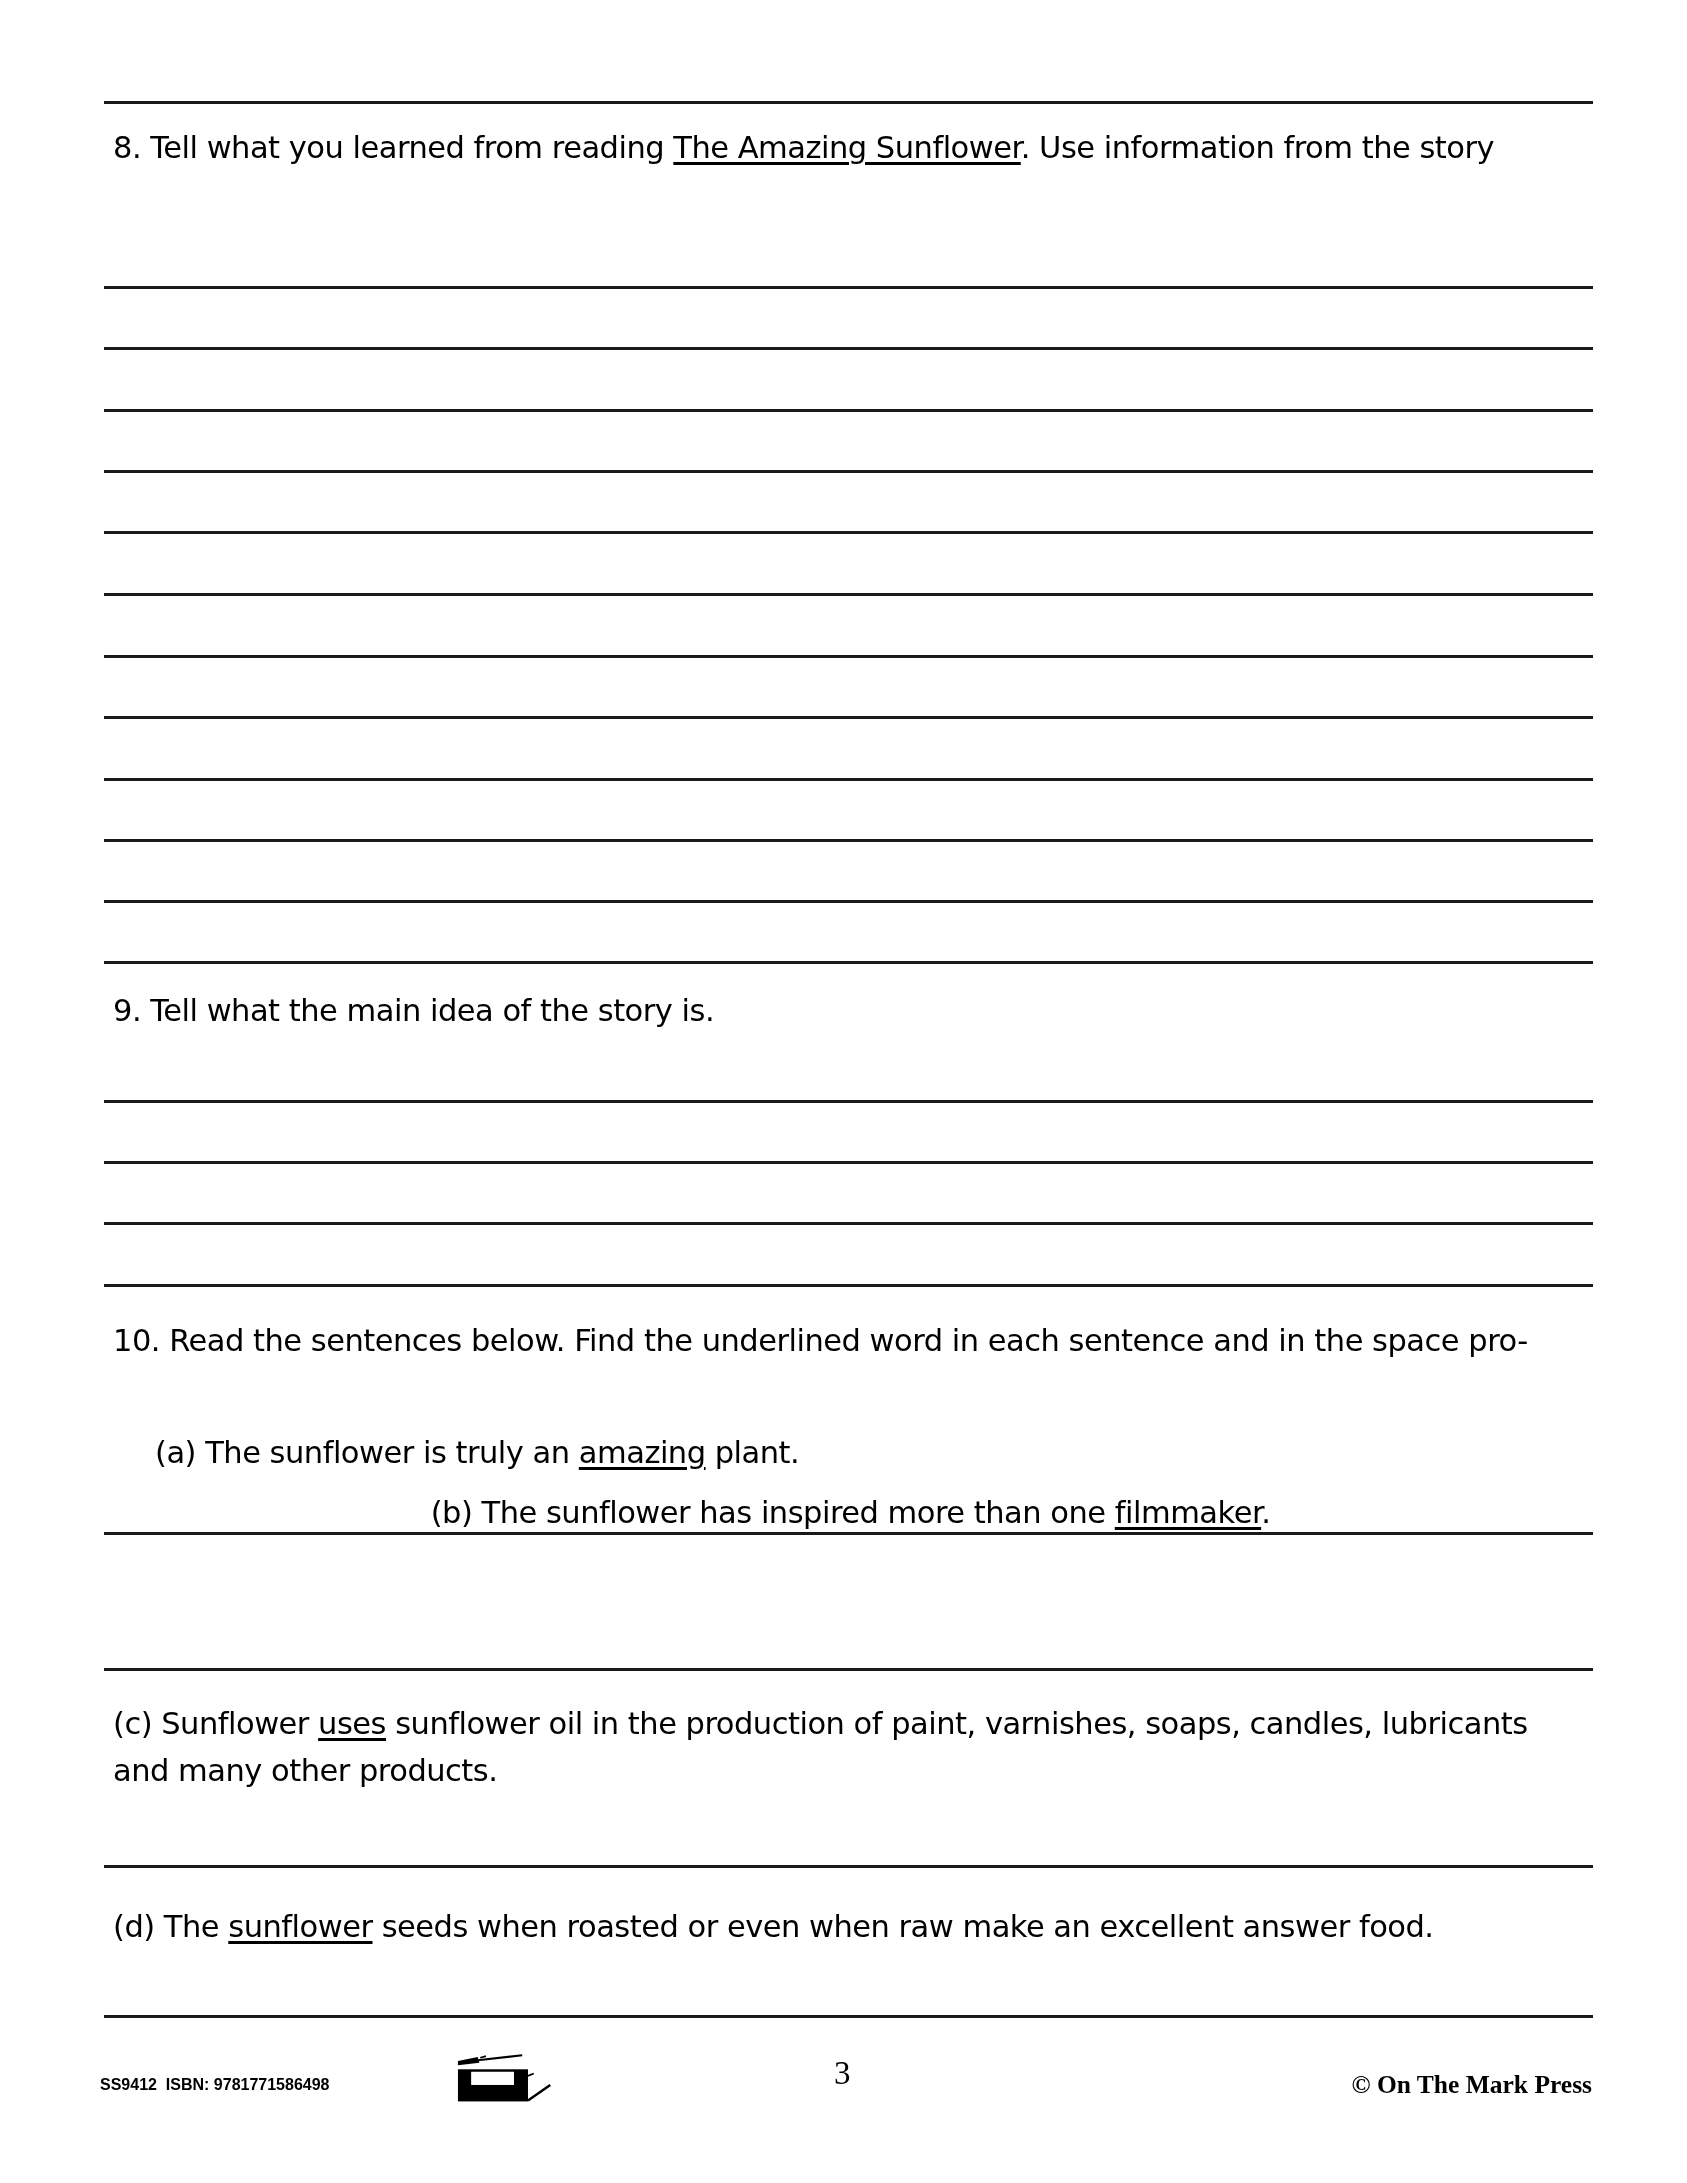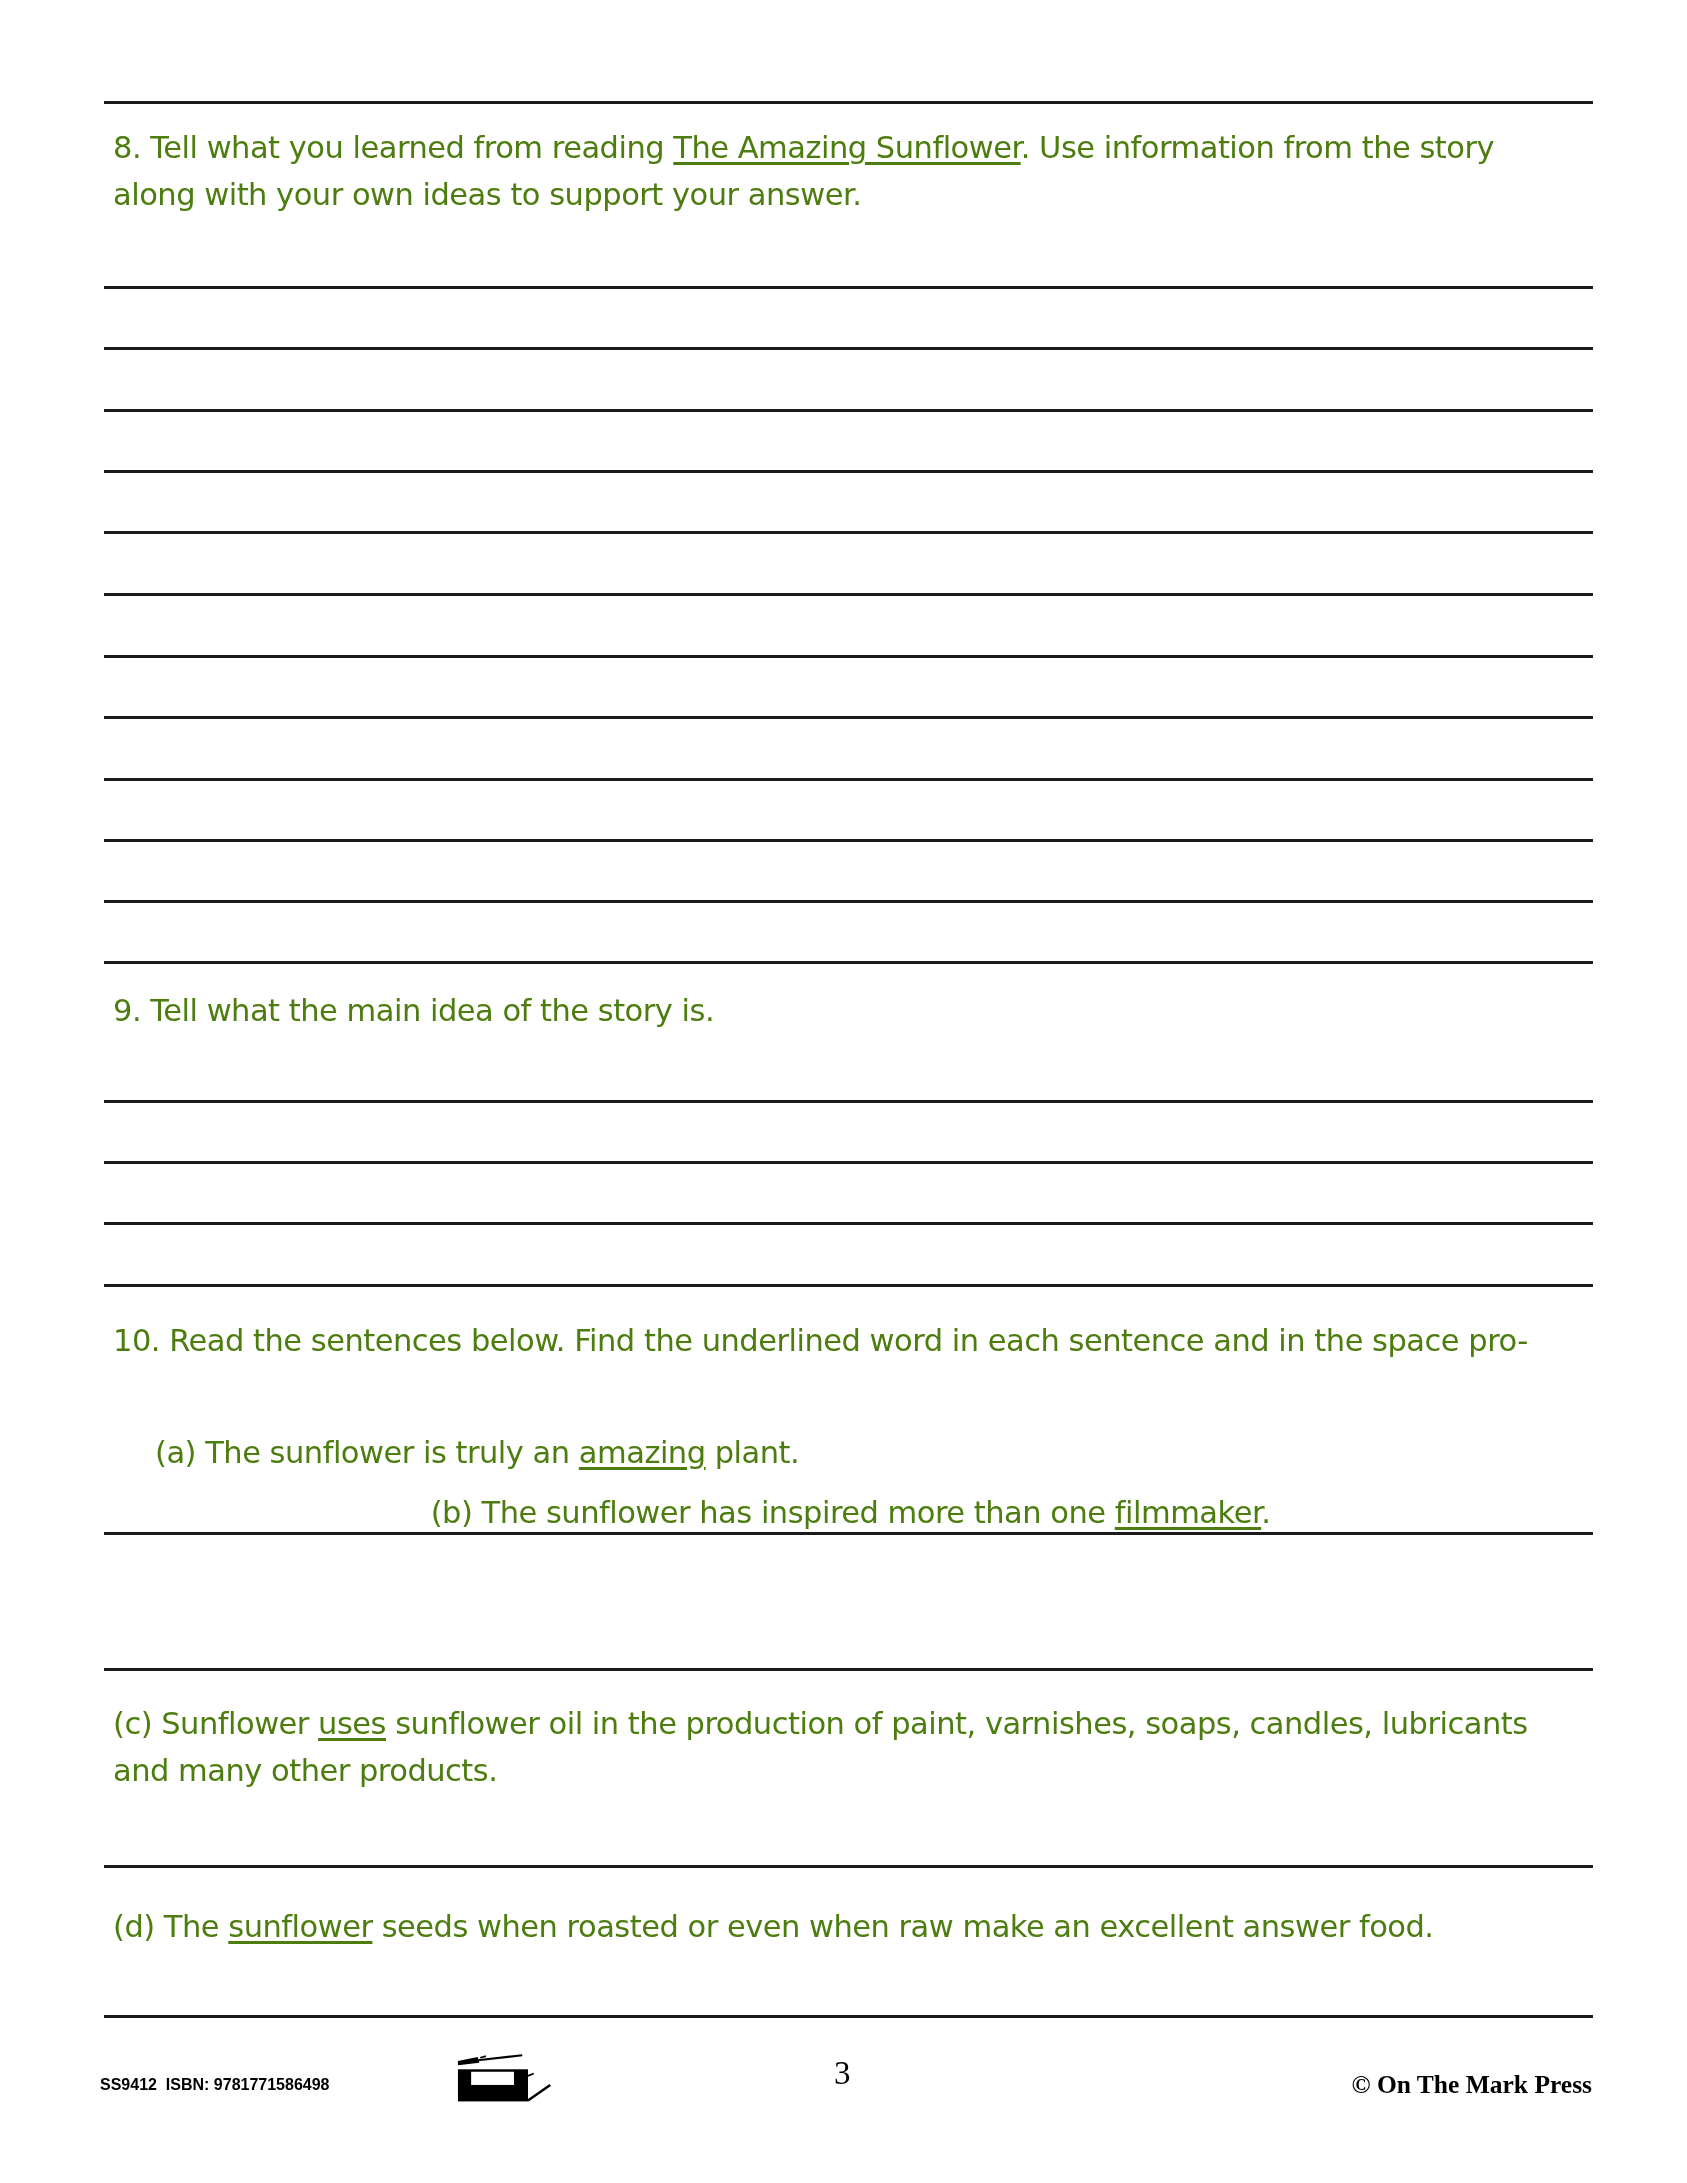--- a/index.html
+++ b/index.html
@@ -23,21 +23,21 @@
     }
     .qtext {
       position: absolute;
       left: 113px;
       width: 1475px;
       font-family: "DejaVu Sans", sans-serif;
       font-size: 30.5px;
       line-height: 47px;
       letter-spacing: -0.5px;
       white-space: nowrap;
-      color: #4d7c0f;
+      color: #000000;
     }
     .qtext .ul {
       text-decoration: underline;
       text-decoration-thickness: 2.5px;
       text-underline-offset: 4.1px;
     }
     .footer-left {
       position: absolute;
       left: 100px;
       top: 2068px;
@@ -76,21 +76,20 @@
       height: 58px;
     }
   </style>
 </head>
 <body>
 
 <div class="rule" style="top:101px;"></div>
 
 <div class="qtext" style="top:124px;">
   <span>8. Tell what you learned from reading </span><span class="ul">The Amazing Sunflower</span><span>.  Use information from the story</span><br>
-  <span>along with your own ideas to support your answer.</span>
 </div>
 
 <div class="rule" style="top:286px;"></div>
 <div class="rule" style="top:347px;"></div>
 <div class="rule" style="top:409px;"></div>
 <div class="rule" style="top:470px;"></div>
 <div class="rule" style="top:531px;"></div>
 <div class="rule" style="top:593px;"></div>
 <div class="rule" style="top:655px;"></div>
 <div class="rule" style="top:716px;"></div>

